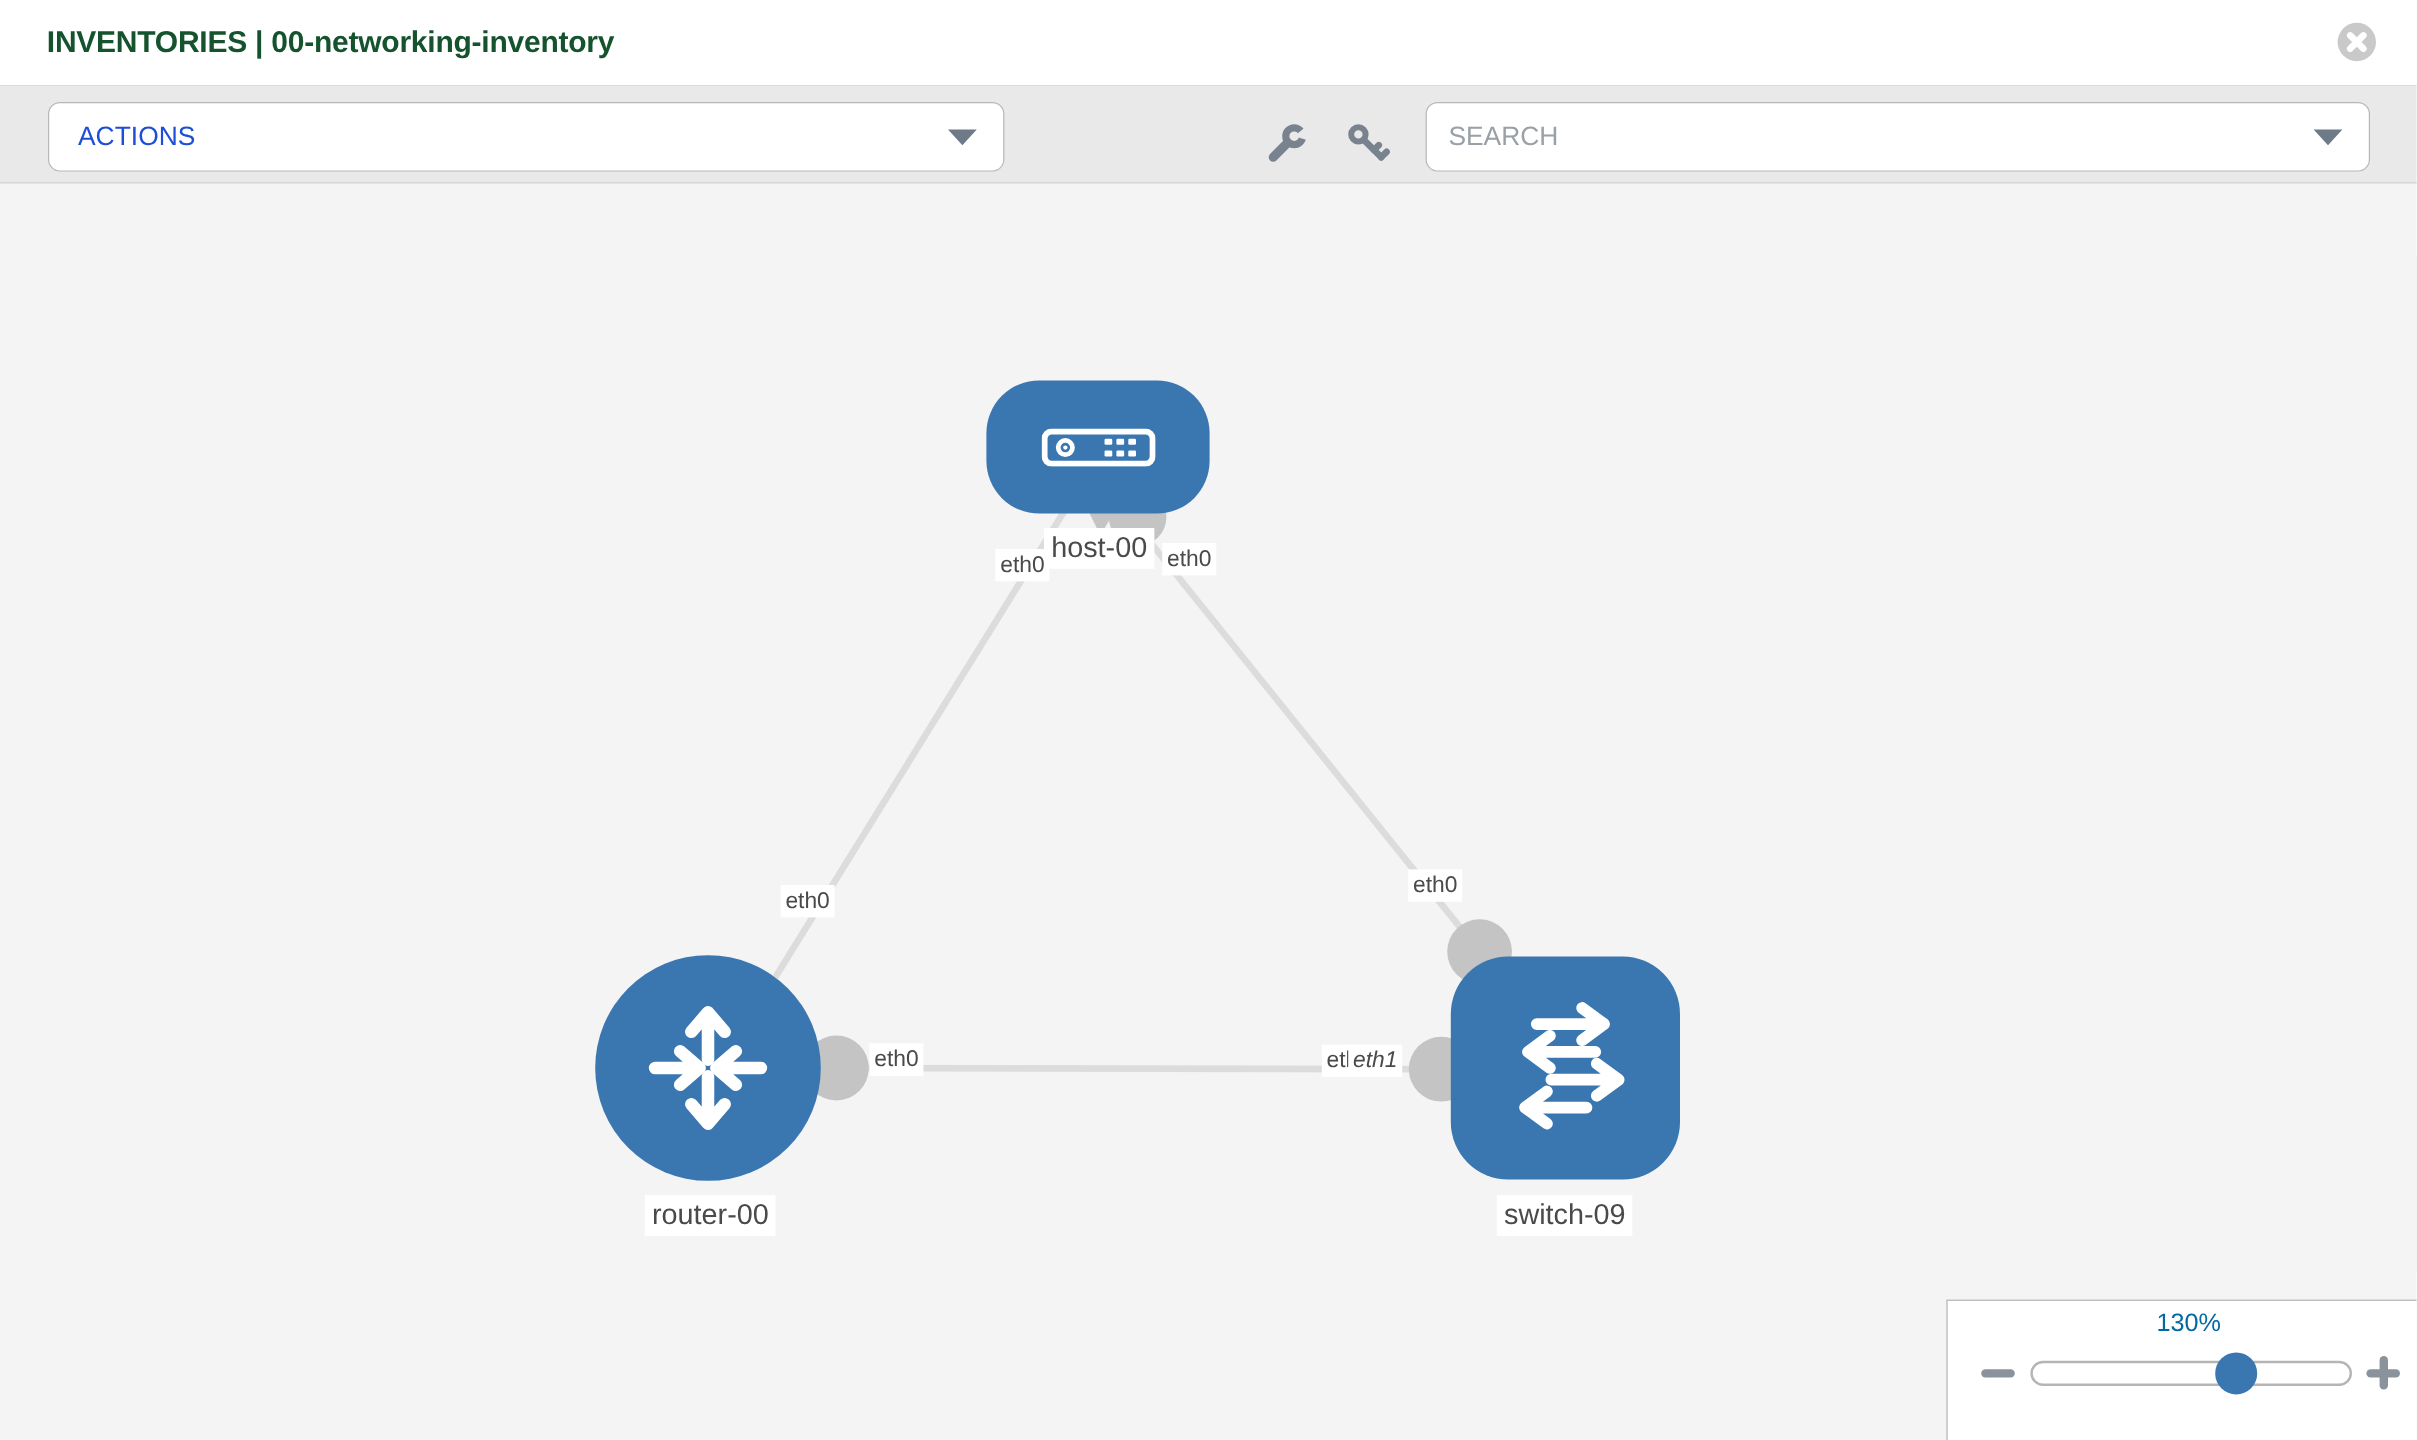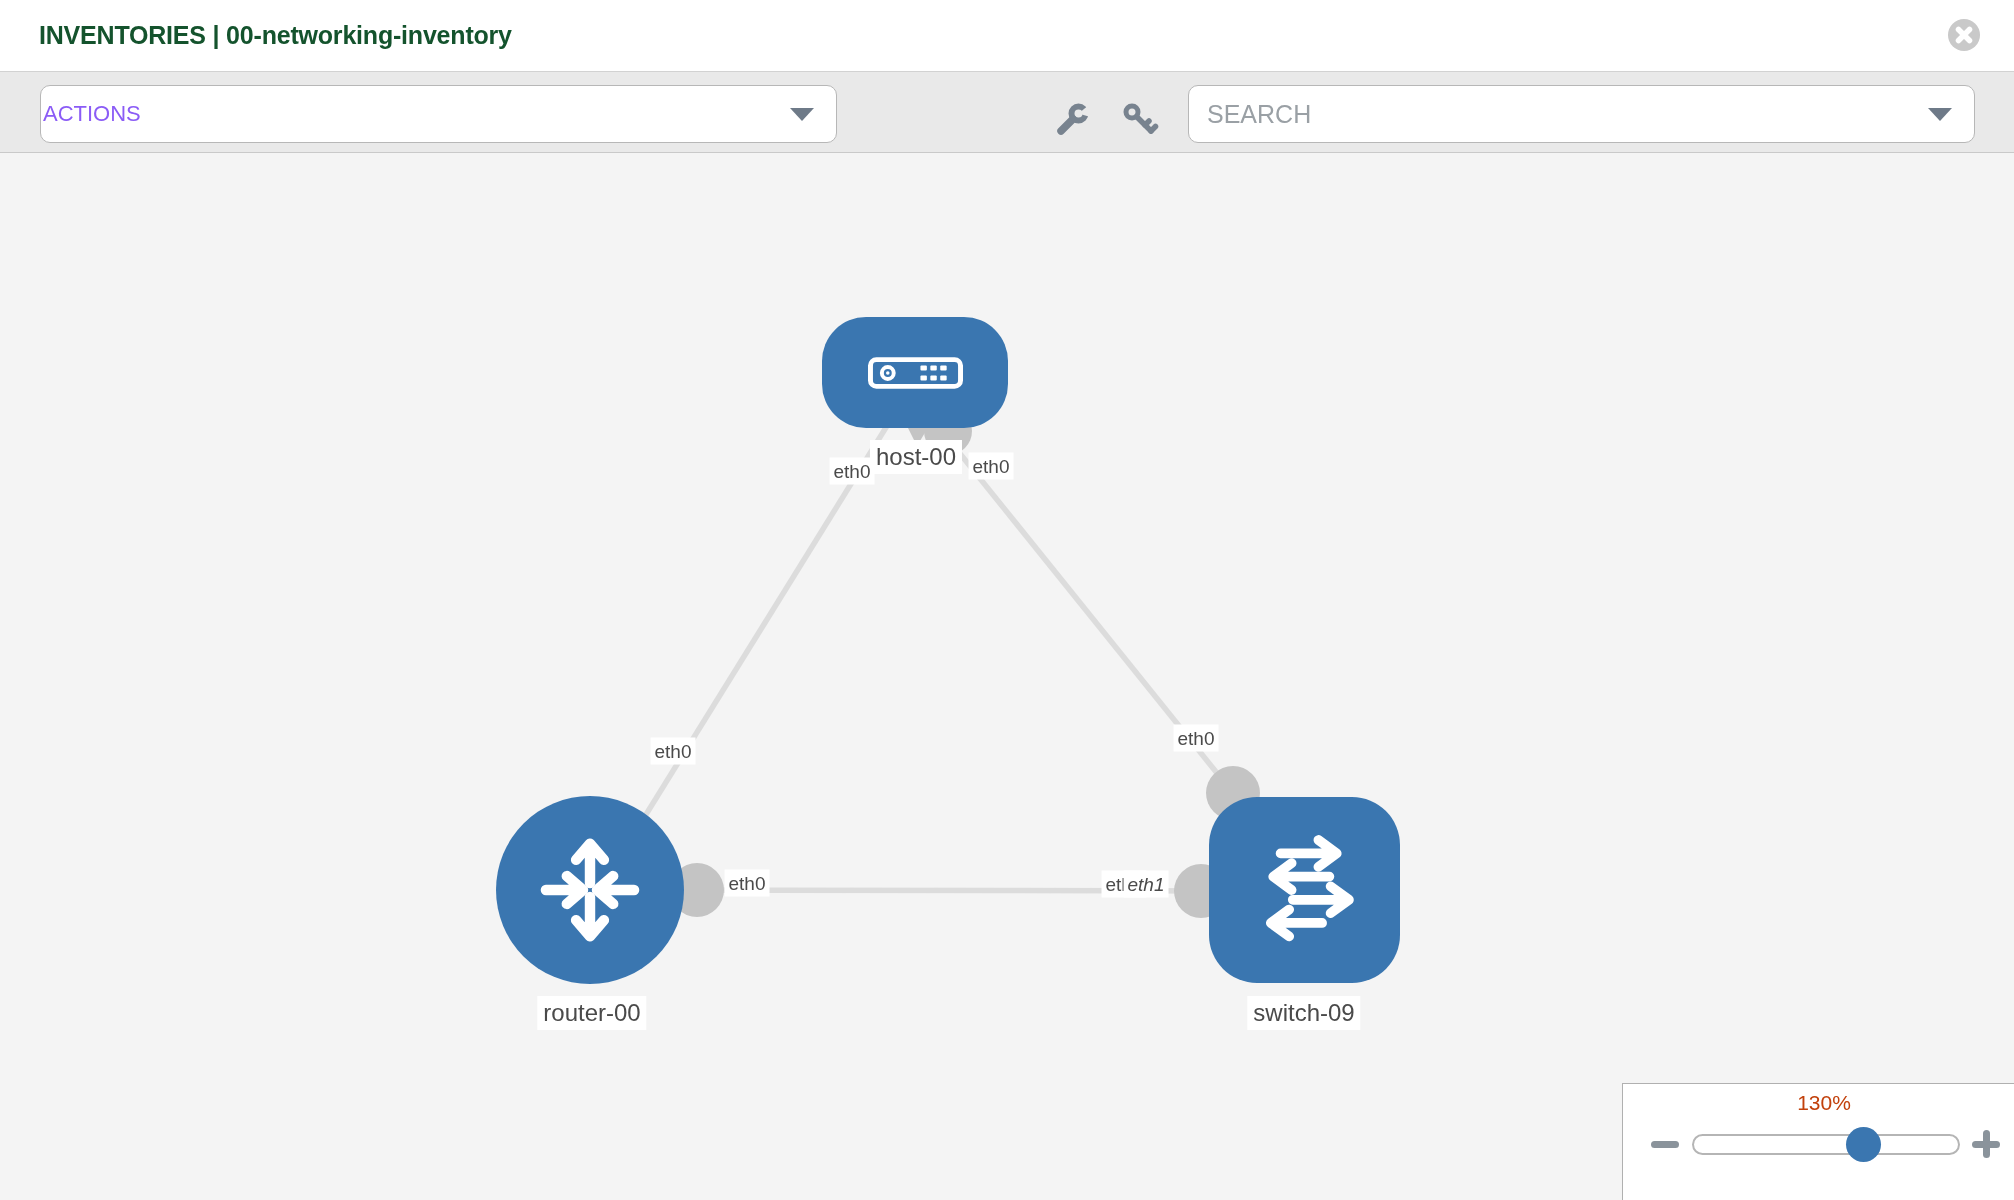--- a/index.html
+++ b/index.html
@@ -9,22 +9,22 @@
   
   .header { position:absolute; top:0; left:0; width:2014px; height:72px; background:#ffffff; border-bottom:1px solid #d2d2d2; }
   .page-title { position:absolute; left:39px; top:21px; font-size:25px; font-weight:bold; color:#14532d; letter-spacing:-0.2px; }
   .close-btn { position:absolute; right:33px; top:18px; width:34px; height:34px; cursor:pointer; }
 
   
   .toolbar { position:absolute; top:72px; left:0; width:2014px; height:81px; background:#e9e9e9; border-bottom:1px solid #c9c9c9; }
   .dropdown { position:absolute; top:13px; height:58px; background:#fff; border:1px solid #b7b7b7; border-radius:10px; }
   .dd-actions { left:40px; width:797px; }
   .dd-search { left:1188px; width:787px; }
-  .dd-label { position:absolute; left:2px; top:0; line-height:56px; font-size:22px; color:#8b5cf6; }
-  .search-input { position:absolute; left:0; top:0; width:100%; height:100%; border:none; outline:none; background:transparent; border-radius:10px; padding:0 50px 0 18px; font-family:"Liberation Sans",sans-serif; font-size:25px; color:#555; }
+  .dd-label { position:absolute; left:24px; top:0; line-height:56px; font-size:22px; color:#1d4ed8; }
+  .search-input { position:absolute; left:0; top:0; width:100%; height:100%; border:none; outline:none; background:transparent; border-radius:10px; padding:0 50px 0 18px; font-family:"Liberation Sans",sans-serif; font-size:22px; color:#555; }
   .search-input::placeholder { color:#9aa0a5; opacity:1; }
   .chevron { position:absolute; right:22px; top:22px; width:0; height:0; border-left:12px solid transparent; border-right:12px solid transparent; border-top:13px solid #6e7a88; }
   .tool-btn { position:absolute; top:28px; width:40px; height:40px; cursor:pointer; }
   .tool-wrench { left:1052px; }
   .tool-key { left:1120px; }
 
   
   .canvas { position:absolute; top:153px; left:0; width:2014px; height:1047px; background:#f4f4f4; overflow:hidden; }
   .topo-svg { position:absolute; left:0; top:0; }
 
@@ -34,21 +34,21 @@
   .node-switch { left:1209px; top:644px; width:191px; height:186px; border-radius:48px; }
 
   .chip { position:absolute; transform:translate(-50%,-50%); background:#ffffff; color:#4a4a4a; white-space:nowrap; z-index:5; }
   .node-label { font-size:24px; line-height:34px; padding:0 6px; }
   .iface { font-size:19px; line-height:27px; padding:0 4px; }
   .iface-under { z-index:4; }
   .iface-over { z-index:5; }
 
   
   .zoom-panel { position:absolute; left:1622px; top:930px; width:400px; height:170px; background:#fff; border:1px solid #b0b0b0; }
-  .zoom-level { position:absolute; left:121px; top:7px; width:160px; text-align:center; font-size:21px; color:#c2410c; }
+  .zoom-level { position:absolute; left:121px; top:7px; width:160px; text-align:center; font-size:21px; color:#0369a1; }
   .zoom-minus { position:absolute; left:27px; top:45px; width:30px; height:30px; cursor:pointer; }
   .zoom-minus .bar-h { position:absolute; left:1px; top:12px; width:28px; height:7px; border-radius:3.5px; background:#8a939b; }
   .zoom-plus { position:absolute; left:348px; top:45px; width:30px; height:30px; cursor:pointer; }
   .zoom-plus .bar-h { position:absolute; left:1px; top:12px; width:28px; height:7px; border-radius:3.5px; background:#8a939b; }
   .zoom-plus .bar-v { position:absolute; left:12px; top:1px; width:7px; height:28px; border-radius:3.5px; background:#8a939b; }
   .zoom-track { position:absolute; left:69px; top:50px; width:268px; height:21px; background:#fff; border:2px solid #b5b5b5; border-radius:11px; cursor:pointer; }
   .zoom-handle { position:absolute; left:223px; top:43px; width:35px; height:35px; border-radius:50%; background:#3a76b0; cursor:grab; }
 </style>
 </head>
 <body>

